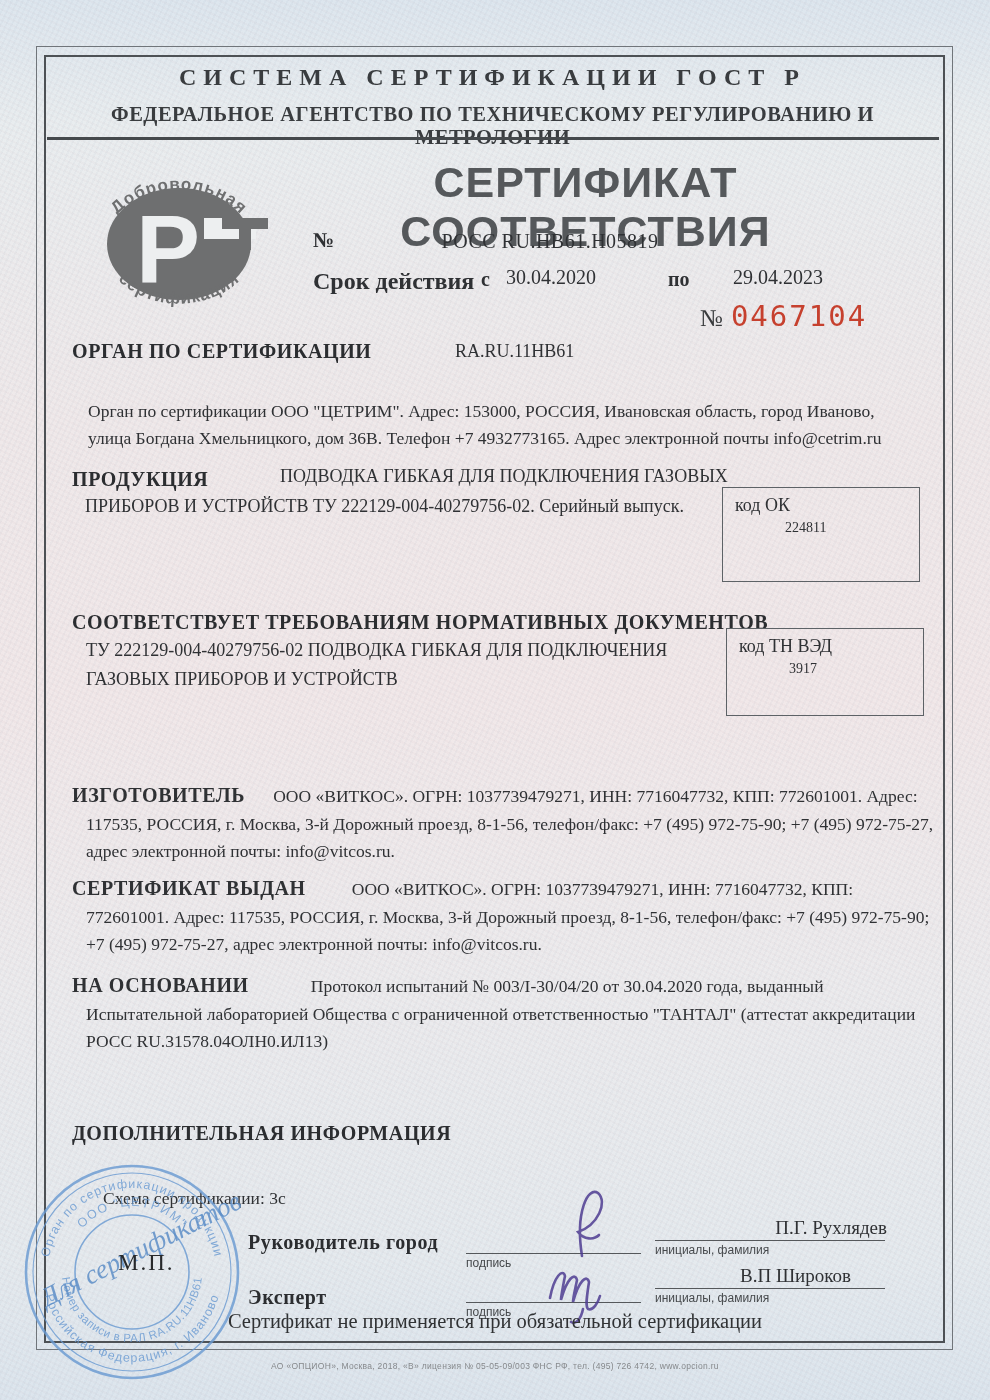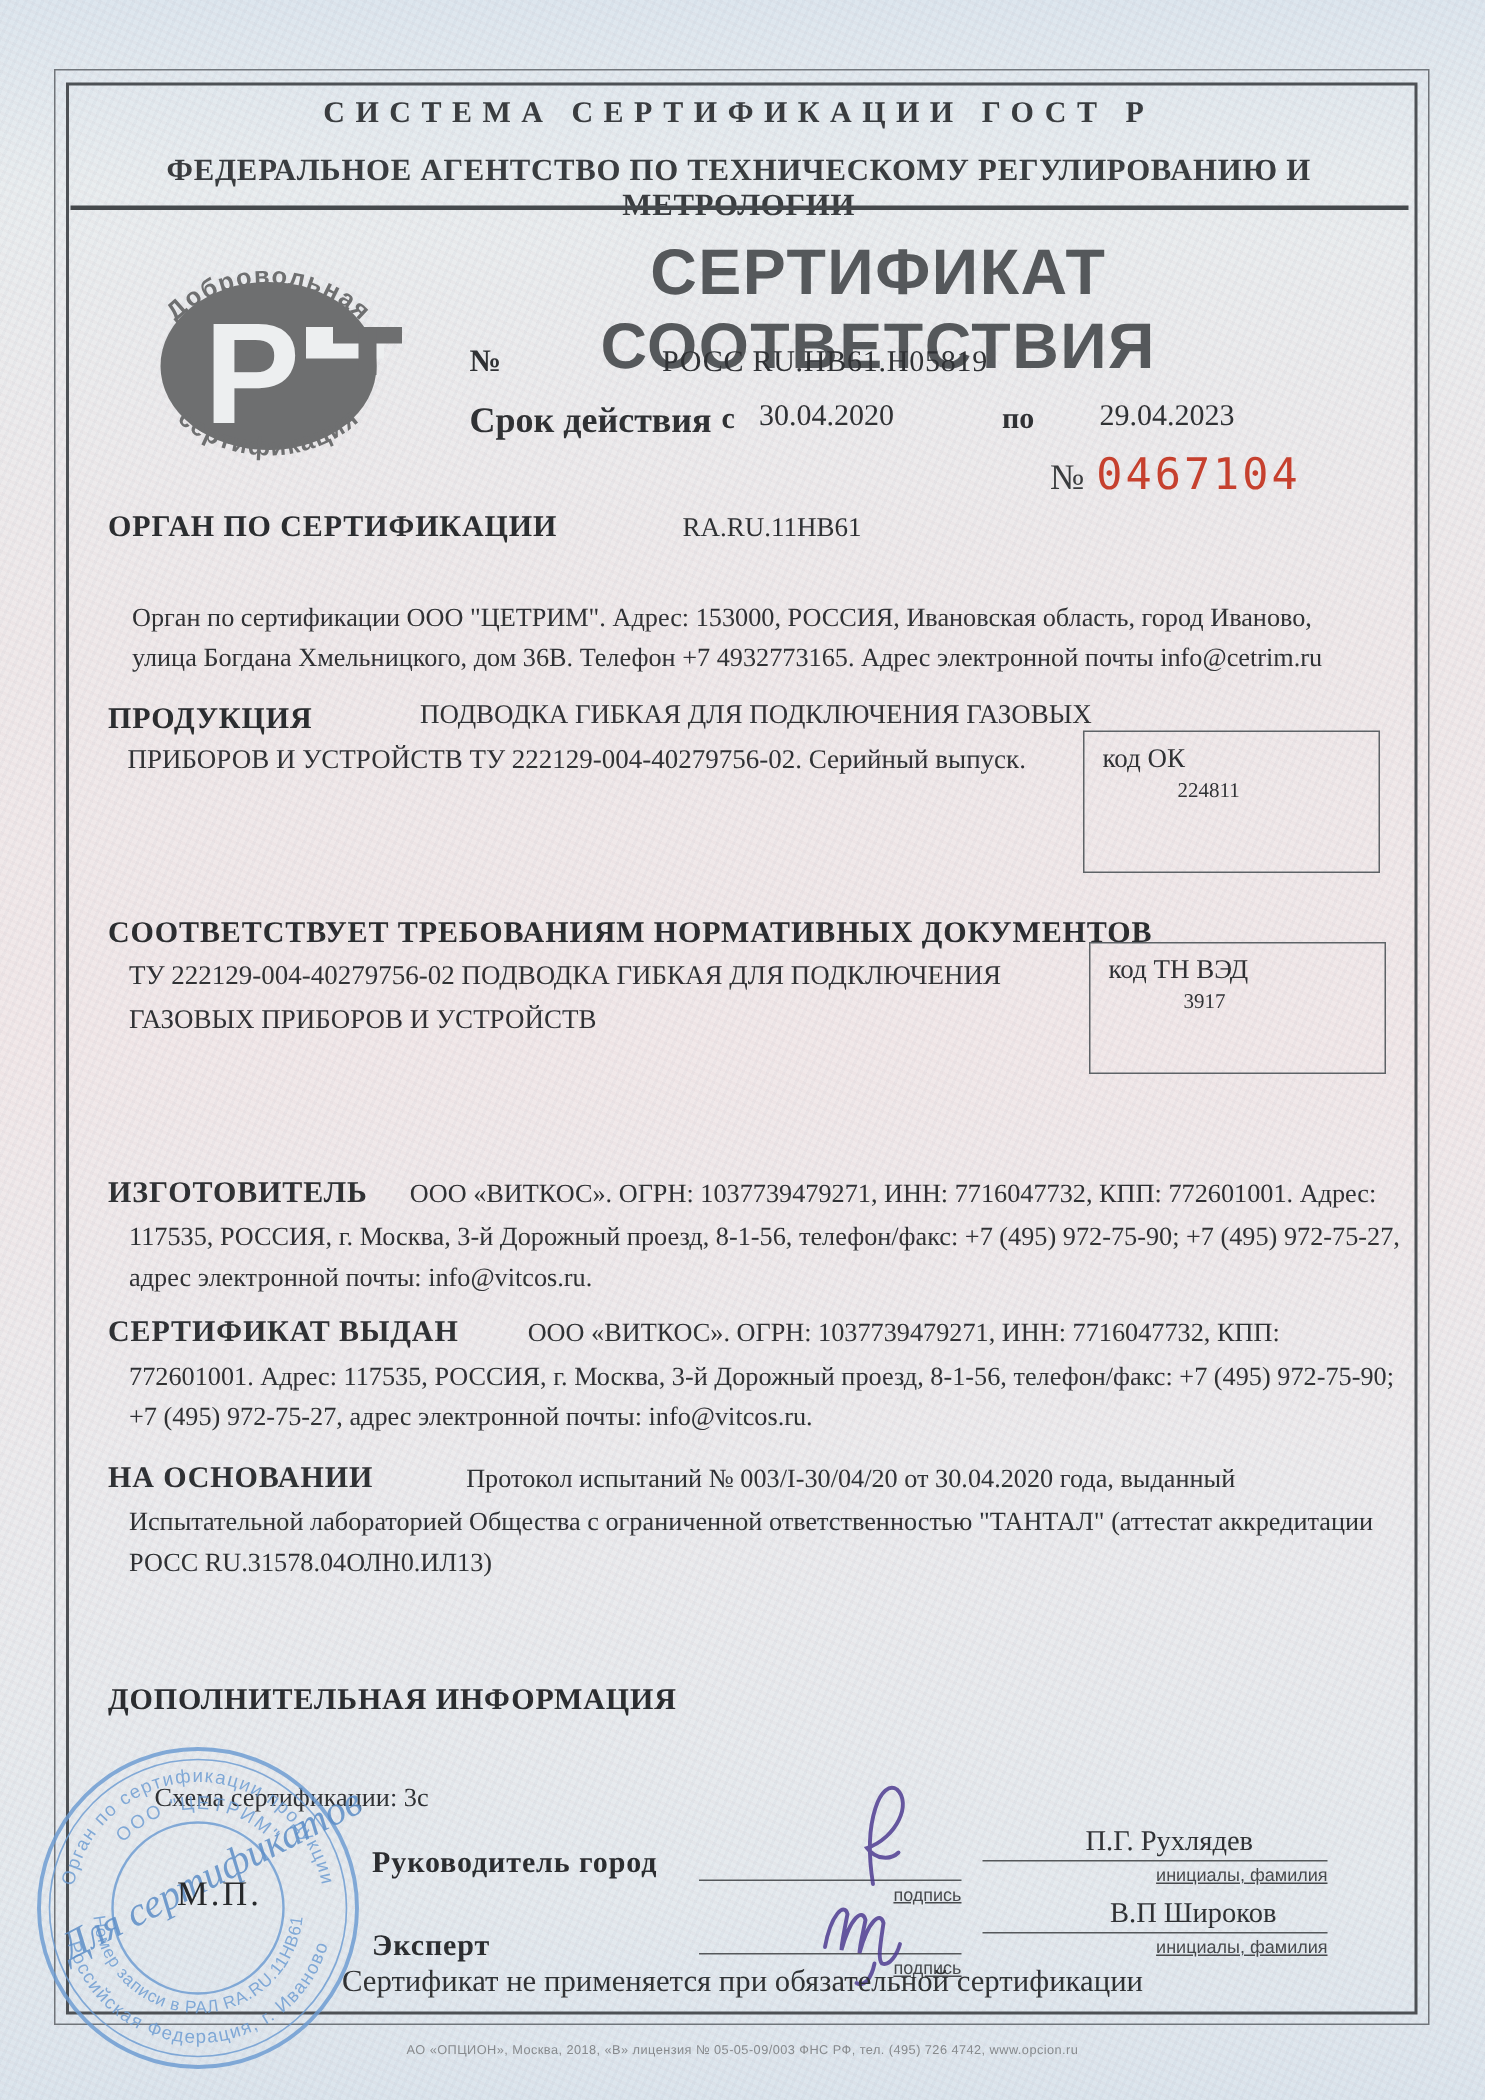--- a/index.html
+++ b/index.html
@@ -12,21 +12,21 @@
     background:
       repeating-linear-gradient(115deg, rgba(90,120,150,.04) 0 2px, transparent 2px 5px),
       repeating-linear-gradient(25deg, rgba(165,110,120,.035) 0 2px, transparent 2px 5px),
       linear-gradient(180deg,#dde6ee 0%,#e9edef 9%,#efe9ea 30%,#f1e8e9 50%,#ecebed 70%,#e5eaee 90%,#dce5ed 100%);
   }
   .abs{position:absolute;}
   
   .border-outer{left:36px;top:46px;width:915px;height:1302px;border:1.5px solid #70757a;}
   .border-inner{left:44px;top:55px;width:897px;height:1284px;border:2.5px solid #4d5155;}
   
-  .hdr1{left:46px;top:64px;width:893px;text-align:center;font-weight:bold;font-size:20px;letter-spacing:7px;color:#393c3f;}
+  .hdr1{left:46px;top:64px;width:893px;text-align:center;font-weight:bold;font-size:24px;letter-spacing:7px;color:#393c3f;}
   .hdr2{left:46px;top:103px;width:893px;text-align:center;font-weight:bold;font-size:20.5px;letter-spacing:.5px;color:#393c3f;}
   .hdr-rule{left:47px;top:137px;width:892px;height:2.5px;background:#45494c;}
   
   .cert-title{left:258px;top:158px;width:655px;text-align:center;font-family:"Liberation Sans",sans-serif;font-weight:bold;font-size:43px;letter-spacing:1px;color:#55585b;}
   .logo{left:86px;top:152px;}
   
   .no-label{left:313px;top:228px;font-weight:bold;font-size:21px;}
   .no-value{left:385px;top:230px;width:330px;text-align:center;font-size:20px;letter-spacing:.5px;}
   .validity-label{left:313px;top:268px;font-weight:bold;font-size:24px;}
   .validity-c{left:481px;top:268px;font-weight:bold;font-size:20px;}
@@ -65,29 +65,29 @@
   .scheme{left:103px;top:1188px;font-size:17.5px;}
   
   .stamp{left:16px;top:1156px;opacity:.82;}
   .stamp-center{left:26px;top:1234px;width:230px;text-align:center;font-style:italic;font-size:27px;color:#5d8ec7;transform:rotate(-27deg);opacity:.85;}
   .mp{left:118px;top:1250px;font-size:23px;letter-spacing:2px;color:#27292b;}
   .role1{left:248px;top:1231px;}
   .role2{left:248px;top:1286px;}
   .sline{border-top:1.5px solid #55585b;height:0;}
   .sig-line1{left:466px;top:1253px;width:175px;}
   .sig-cap1{left:466px;top:1256px;width:175px;}
-  .name1{left:672px;top:1217px;width:215px;text-align:center;font-size:19px;}
+  .name1{left:672px;top:1217px;width:215px;text-align:right;font-size:19px;}
   .name-line1{left:655px;top:1240px;width:230px;}
   .name-cap1{left:655px;top:1243px;width:230px;}
   .sig-line2{left:466px;top:1302px;width:175px;}
   .sig-cap2{left:466px;top:1305px;width:175px;}
   .name2{left:688px;top:1265px;width:215px;text-align:center;font-size:19px;}
   .name-line2{left:655px;top:1288px;width:230px;}
   .name-cap2{left:655px;top:1291px;width:230px;}
-  .smallcap{font-family:"Liberation Sans",sans-serif;font-size:12px;color:#46494c;text-align:right;text-decoration:underline;}
+  .smallcap{font-family:"Liberation Sans",sans-serif;font-size:12px;color:#46494c;text-align:left;}
   .ink{left:520px;top:1178px;}
   .notice{left:190px;top:1310px;width:610px;text-align:center;font-size:20.5px;color:#303234;}
   .fineprint{left:0;top:1361px;width:990px;text-align:center;font-family:"Liberation Sans",sans-serif;font-size:8.5px;color:#86898c;letter-spacing:.3px;}
   svg text{font-family:"Liberation Sans",sans-serif;}
 </style>
 </head>
 <body>
 
 <div class="abs border-outer"></div>
 <div class="abs border-inner"></div>

